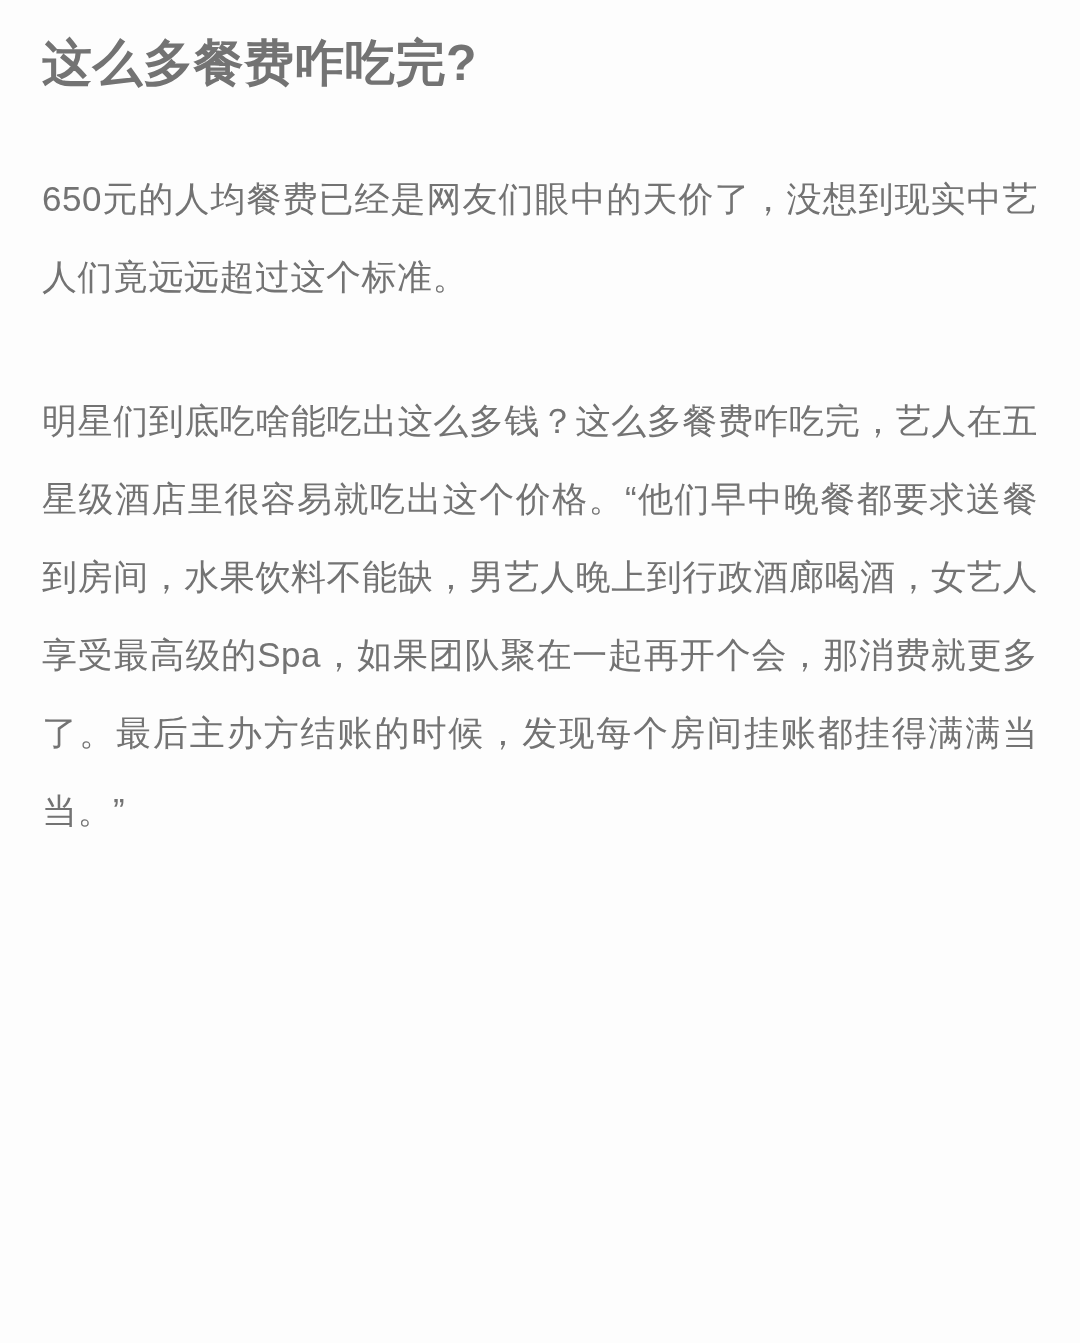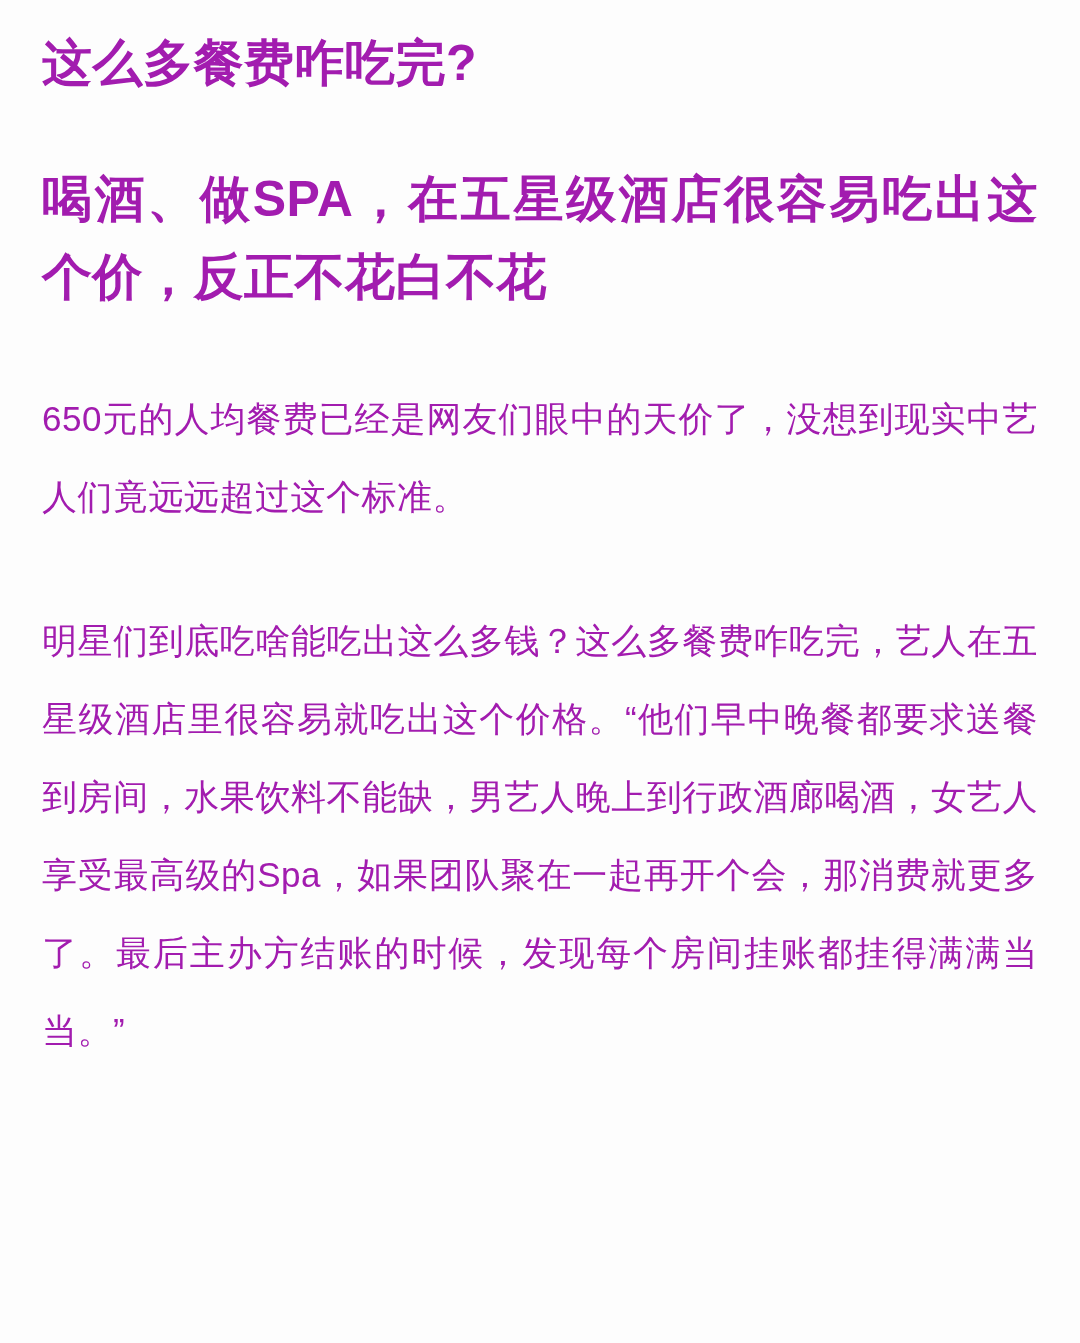--- a/index.html
+++ b/index.html
@@ -8,21 +8,21 @@
   }
   body {
     width: 1080px;
     min-height: 1343px;
     background: #fdfdfd;
     font-family: "Liberation Sans", sans-serif;
     box-sizing: border-box;
   }
   .article {
     padding: 24px 42px 30px 42px;
-    color: #a21caf;
+    color: #737373;
   }
   .article-heading,
   .article-subheading {
     font-size: 50px;
     line-height: 78px;
     font-weight: 700;
     margin: 0 0 58px 0;
     text-align: justify;
     text-justify: inter-ideograph;
     letter-spacing: 0.5px;
@@ -42,18 +42,17 @@
   .article-paragraph:last-child {
     margin-bottom: 0;
   }
 </style>
 </head>
 <body>
 
 <div class="article">
   <h1 class="article-heading">这么多餐费咋吃完?</h1>
 
-  <h2 class="article-subheading">喝酒、做SPA，在五星级酒店很容易吃出这个价，反正不花白不花</h2>
 
   <p class="article-paragraph">650元的人均餐费已经是网友们眼中的天价了，没想到现实中艺人们竟远远超过这个标准。</p>
 
   <p class="article-paragraph">明星们到底吃啥能吃出这么多钱？这么多餐费咋吃完，艺人在五星级酒店里很容易就吃出这个价格。“他们早中晚餐都要求送餐到房间，水果饮料不能缺，男艺人晚上到行政酒廊喝酒，女艺人享受最高级的Spa，如果团队聚在一起再开个会，那消费就更多了。最后主办方结账的时候，发现每个房间挂账都挂得满满当当。”</p>
 </div>
 
 </body></html>

